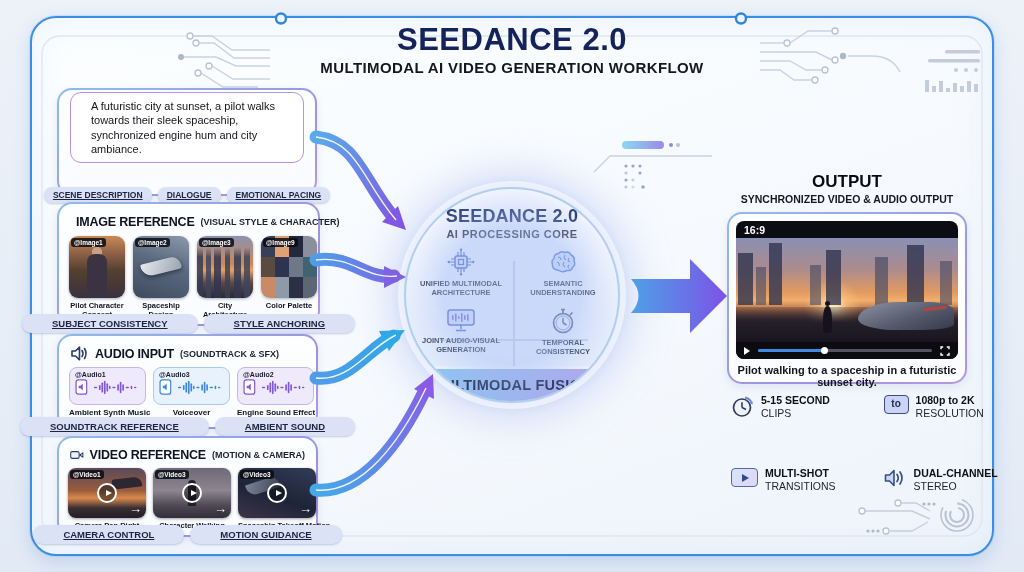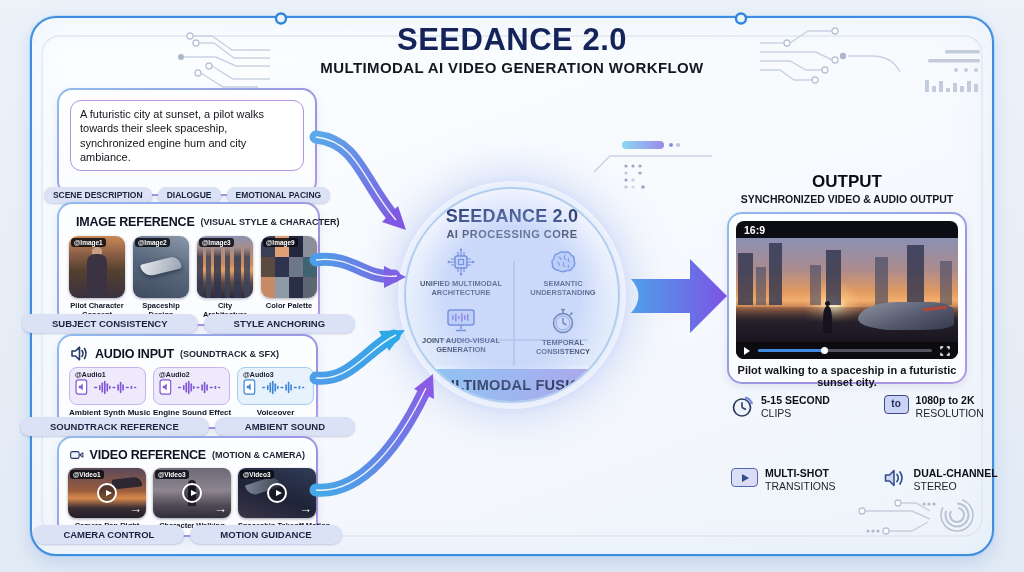--- a/index.html
+++ b/index.html
@@ -24,27 +24,27 @@
   
   .gpanel { position:absolute; border:2px solid transparent; border-radius:15px;
     background:linear-gradient(#fdfeff,#fbfcff) padding-box,
                linear-gradient(150deg,#8fbcec 0%,#9f90e2 70%,#b49ae6 100%) border-box;
     box-shadow:0 3px 8px rgba(90,110,180,.14); }
   .phead { display:flex; align-items:center; gap:6px; padding:9px 11px 4px; }
   .phead .pt { font-size:12.5px; font-weight:800; letter-spacing:-.2px; color:#0e1322; white-space:nowrap; }
   .phead .ps { font-size:9px; font-weight:700; color:#1c2130; white-space:nowrap; }
   .pills { position:absolute; left:0; right:0; bottom:-9px; display:flex; justify-content:center; gap:6px; }
   .pill { background:#dbe2f6; border-radius:10px; padding:3px 9px; font-size:8.5px; font-weight:800;
-    color:#1b2340; white-space:nowrap; box-shadow:0 1px 2px rgba(80,100,160,.3); }
+    color:#1b2340; white-space:nowrap; box-shadow:0 1px 2px rgba(80,100,160,.3);text-decoration:underline; }
   .pill.big { font-size:9.5px; padding:4px 30px; }
 
   
   .p-text { left:57px; top:88px; width:260px; height:108px; }
-  .bubble { margin:10px 11px 0; border:1.5px solid #b793e0; border-radius:11px; background:#fff;
-    padding:6px 9px; font-size:11px; line-height:1.3; color:#14151c; }
+  .bubble { margin:2px 11px 0; border:1.5px solid #b793e0; border-radius:11px; background:#fff;
+    padding:6px 20px; font-size:11px; line-height:1.3; color:#14151c; }
 
   
   .p-image { left:57px; top:202px; width:263px; height:124px; }
   .thumbrow { display:flex; gap:8px; padding:1px 10px 0; }
   .thumbitem { width:56px; text-align:center; }
   .thumb { position:relative; width:56px; height:62px; border-radius:9px; overflow:hidden;
     box-shadow:0 1px 3px rgba(20,30,60,.35); }
   .chip { position:absolute; top:2px; left:2px; background:rgba(8,10,16,.85); color:#fff;
     font-size:6.5px; font-weight:700; padding:1px 3px; border-radius:3px; z-index:2; }
   .tcap { margin-top:3px; font-size:7.5px; font-weight:800; line-height:1.2; color:#10131f; }
@@ -436,46 +436,46 @@
                 <use href="#afile"></use>
               </svg>
             <svg width="50" height="15">
                 <use href="#wave"></use>
               </svg>
           </div>
         </div>
         <div class="acap">Ambient Synth Music</div>
       </div>
       <div class="acardw">
+        <div class="acard blue">
+          <div class="aref">@Audio3</div>
+          <div class="aline">
+            <svg width="13" height="16">
+                <use href="#afile"></use>
+              </svg>
+            <svg width="50" height="15">
+                <use href="#wave"></use>
+              </svg>
+          </div>
+        </div>
+        <div class="acap">Voiceover</div>
+      </div>
+      <div class="acardw">
         <div class="acard purple">
           <div class="aref">@Audio2</div>
           <div class="aline">
             <svg width="13" height="16">
                 <use href="#afile"></use>
               </svg>
             <svg width="50" height="15">
                 <use href="#wave"></use>
               </svg>
           </div>
         </div>
         <div class="acap">Engine Sound Effect</div>
-      </div>
-      <div class="acardw">
-        <div class="acard blue">
-          <div class="aref">@Audio3</div>
-          <div class="aline">
-            <svg width="13" height="16">
-                <use href="#afile"></use>
-              </svg>
-            <svg width="50" height="15">
-                <use href="#wave"></use>
-              </svg>
-          </div>
-        </div>
-        <div class="acap">Voiceover</div>
       </div>
     </div>
     <div class="pills">
       <span class="pill big">SOUNDTRACK REFERENCE</span>
       <span class="pill big">AMBIENT SOUND</span>
     </div>
   </div>
 
   <div class="gpanel p-video">
     <div class="phead">

